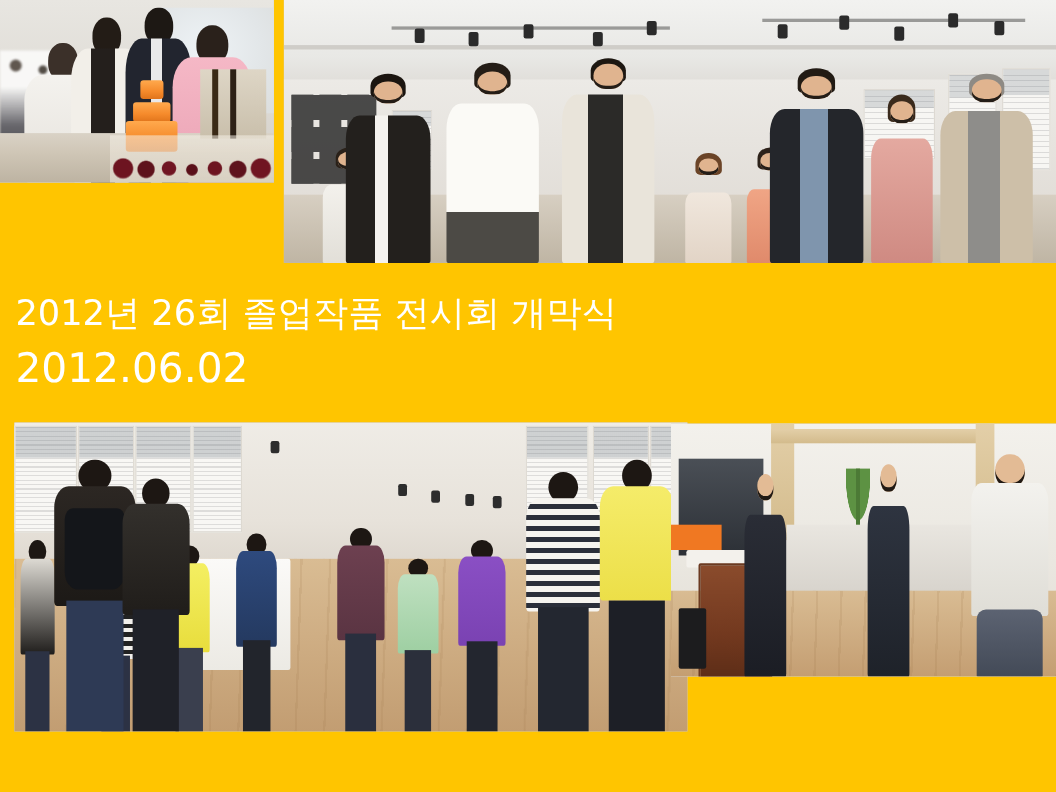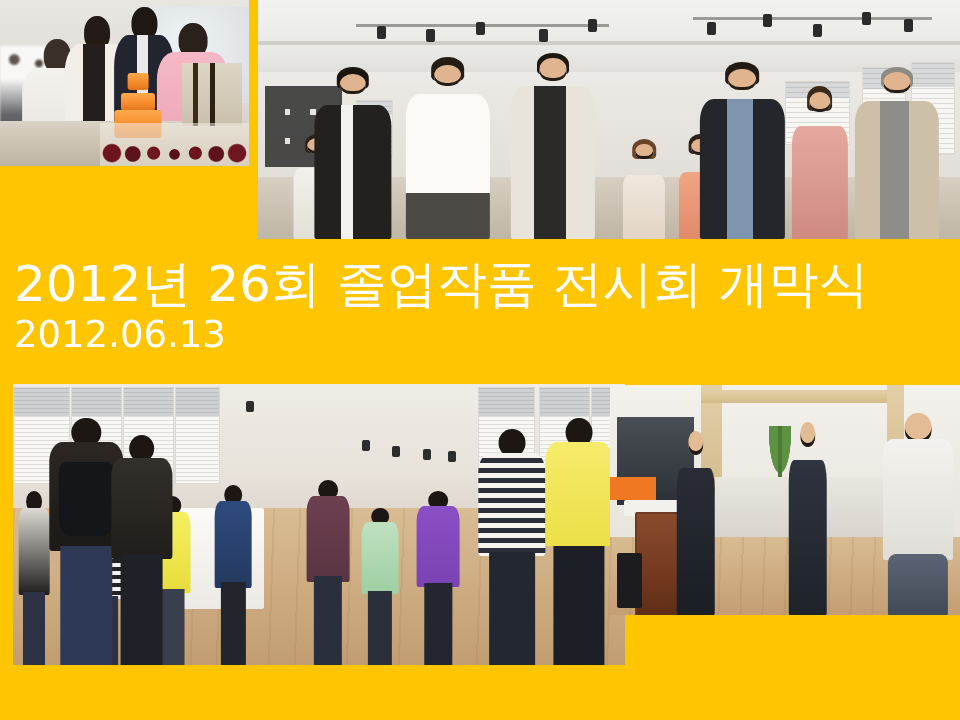--- a/index.html
+++ b/index.html
@@ -279,21 +279,21 @@
 
   
   .title-block {
     position: absolute;
     left: 14px;
     top: 255px;
     width: 930px;
   }
   .title-main {
     margin: 0;
-    font-size: 50px;
+    font-size: 32px;
     line-height: 58px;
     font-weight: normal;
     color: #ffffff;
     letter-spacing: 0px;
     white-space: nowrap;
     font-family: "DejaVu Sans", "Liberation Sans", sans-serif;
   }
   .title-sub {
     margin: 0;
     font-size: 37px;
@@ -535,16 +535,16 @@
       <div class="mp" style="left:78%; width:20%; height:88%;">
         <div class="head" style="width:38%; height:15%; top:0;"></div>
         <div class="suit" style="width:100%; height:60%; top:13%; background:linear-gradient(180deg,#f3f2ee,#dfddd6);"></div>
         <div class="suit" style="width:86%; height:30%; bottom:0; background:linear-gradient(180deg,#5c6372,#434a57);"></div>
       </div>
     </div>
   </div>
 
   <div class="title-block">
     <h1 class="title-main">2012년 26회 졸업작품 전시회 개막식</h1>
-    <p class="title-sub">2012.06.13</p>
+    <p class="title-sub">2012.06.02</p>
   </div>
 
 </div>
 
 </body></html>

